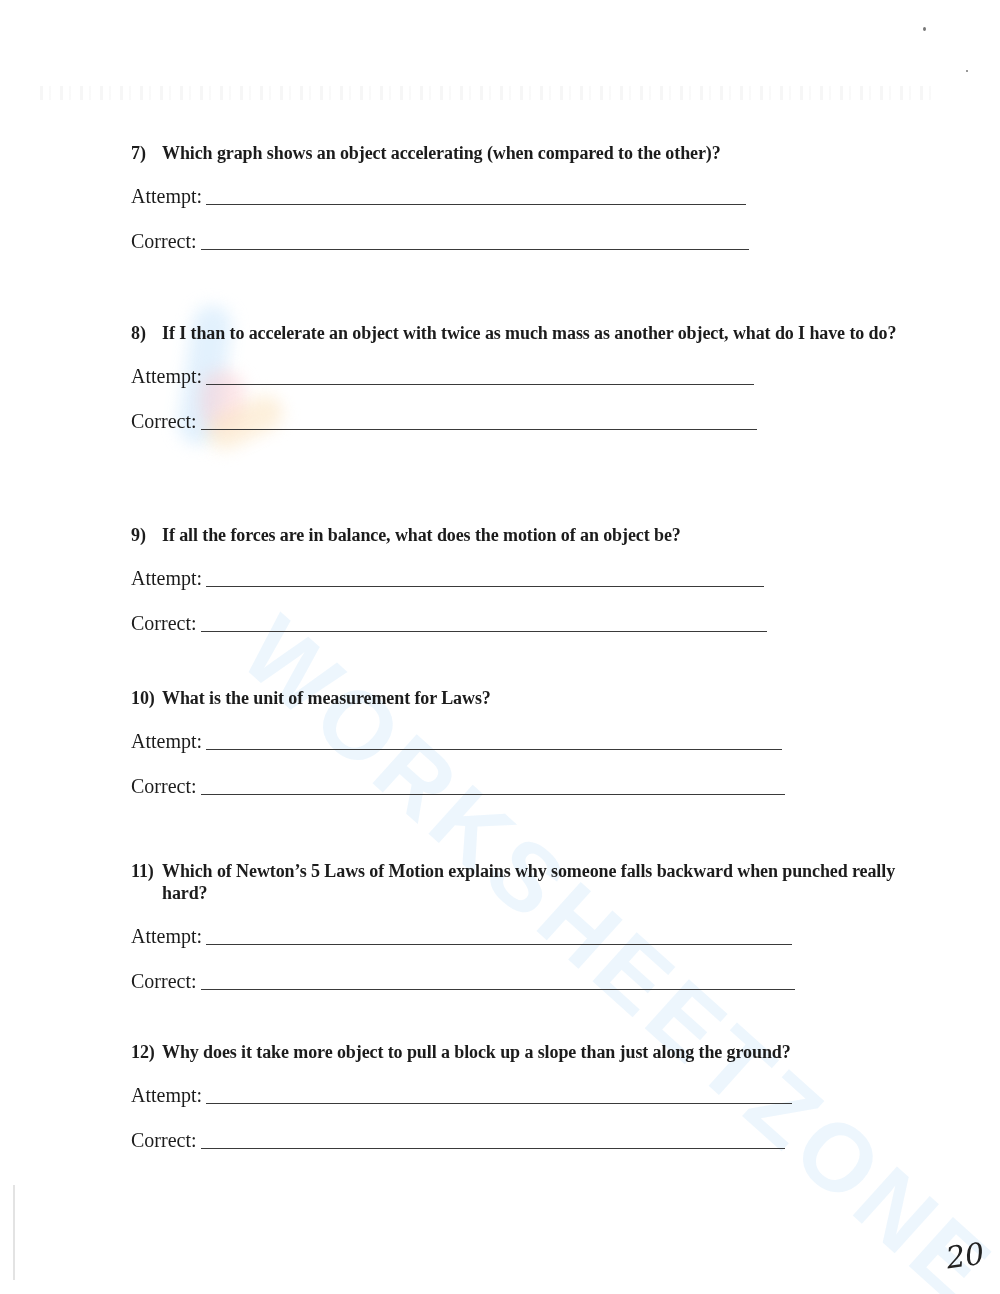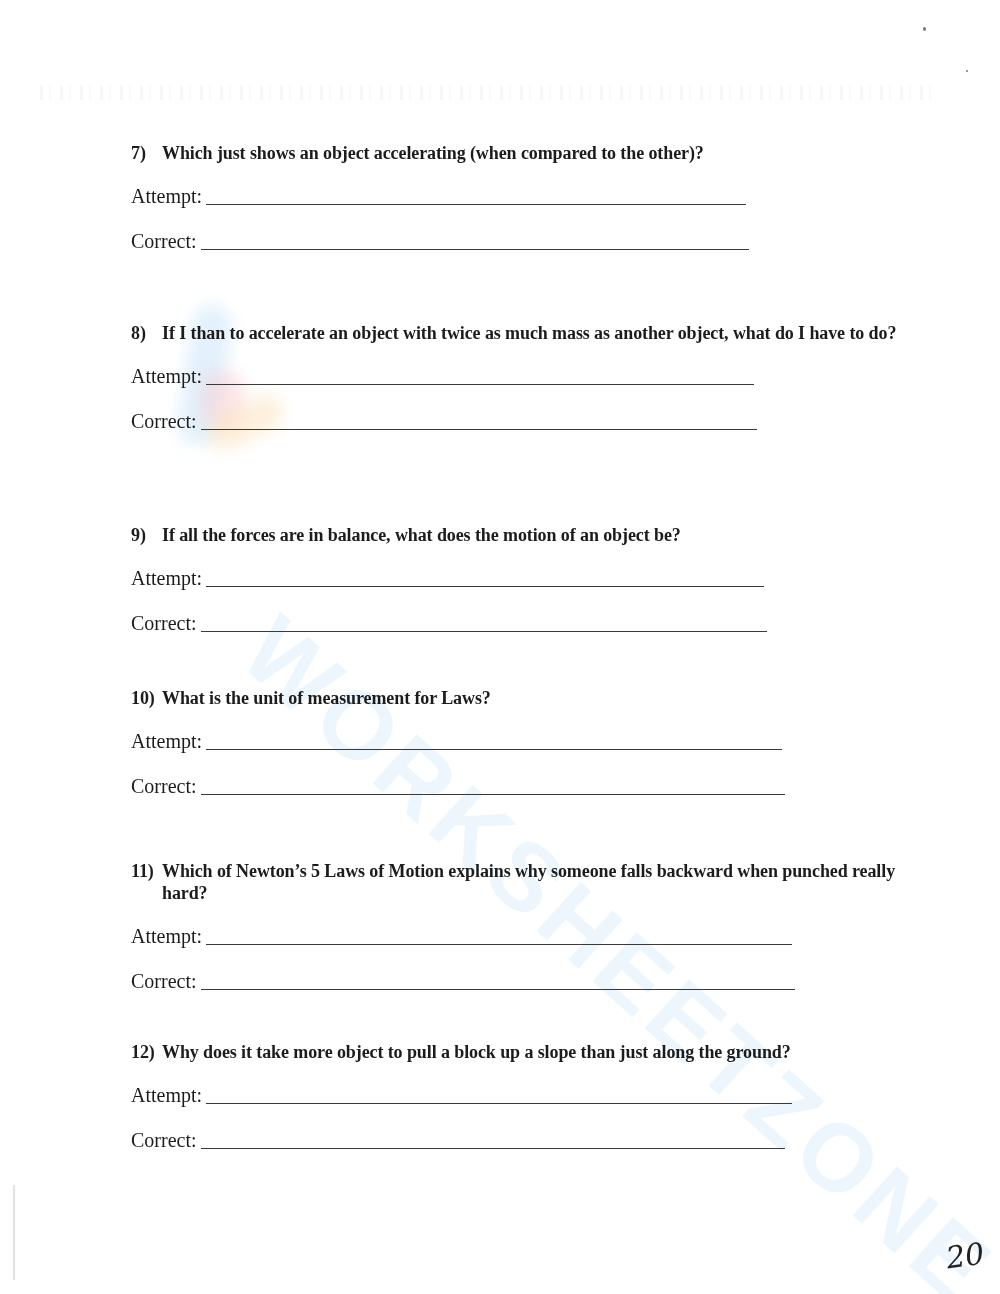--- a/index.html
+++ b/index.html
@@ -139,21 +139,21 @@
 <div class="watermark">
   <div class="wm-blob wm-blue-vert"></div>
   <div class="wm-blob wm-red"></div>
   <div class="wm-blob wm-orange"></div>
   <div class="wm-text"><span>WORKSHEETZONE</span></div>
 </div>
 
 <div class="question" style="top:142px;">
   <div class="q-text">
     <span class="q-num">7)</span>
-    <span class="q-body">Which just shows an object accelerating (when compared to the other)?</span>
+    <span class="q-body">Which graph shows an object accelerating (when compared to the other)?</span>
   </div>
   <div class="answer-row" style="margin-top:20px;">
     <span class="answer-label">Attempt:</span>
     <span class="answer-line" style="width:540px;"></span>
   </div>
   <div class="answer-row">
     <span class="answer-label">Correct:</span>
     <span class="answer-line" style="width:548px;"></span>
   </div>
 </div>

